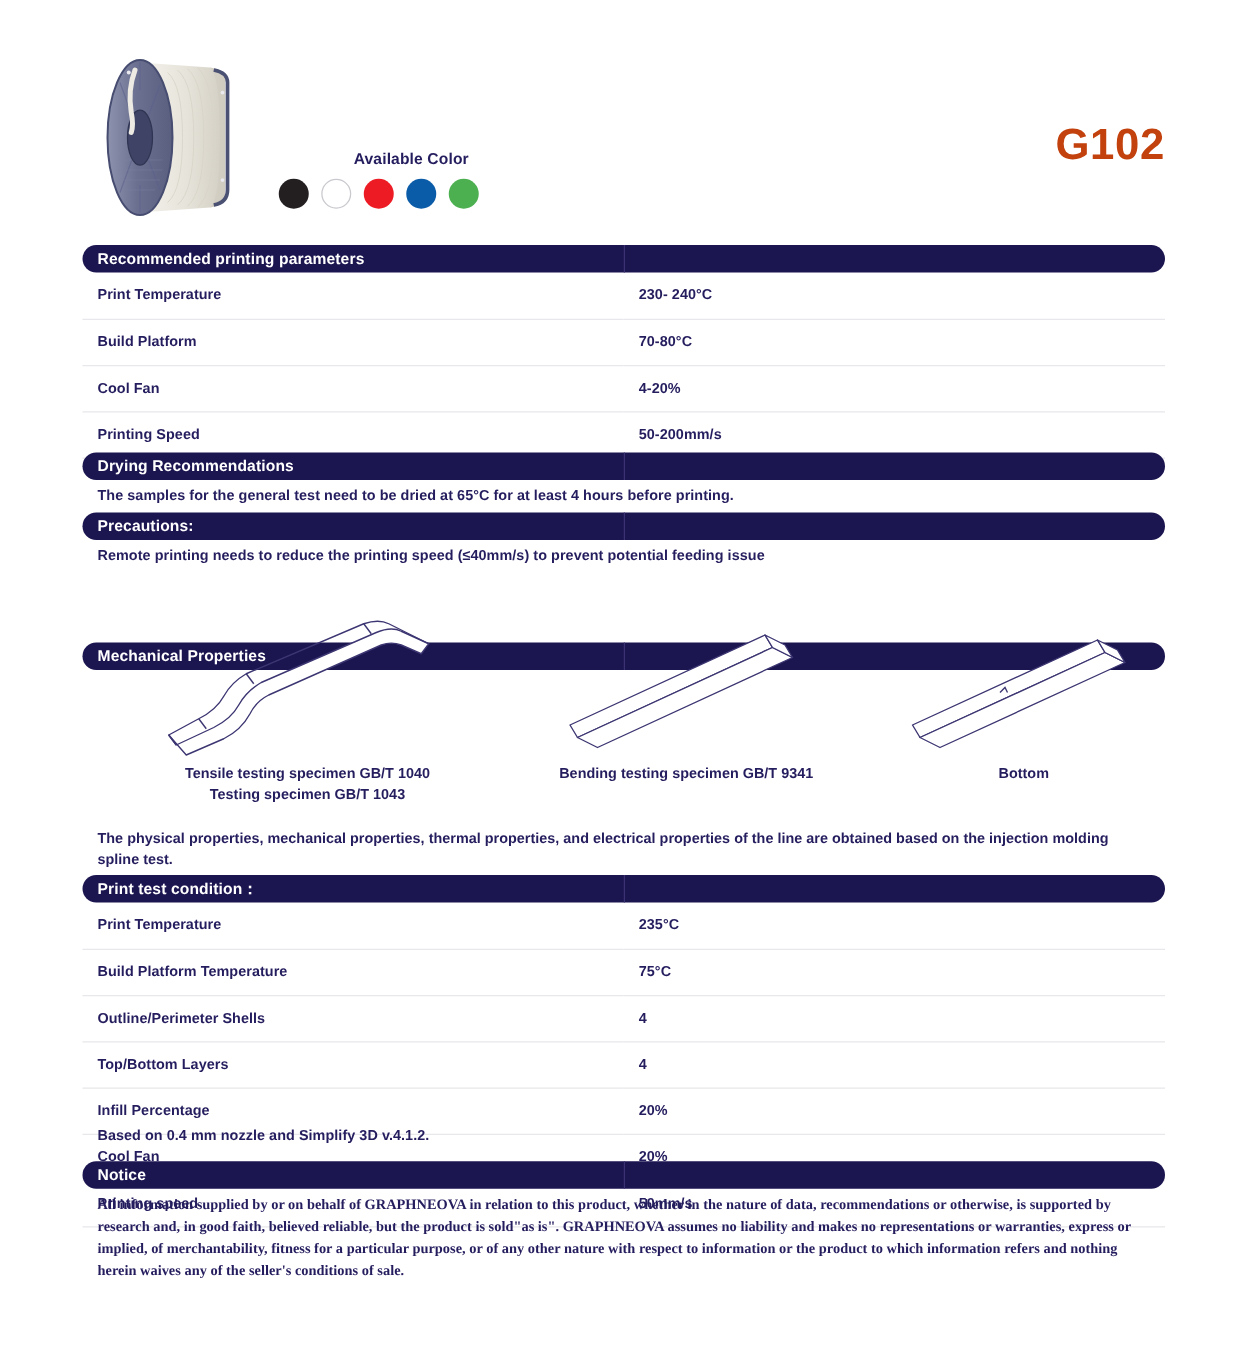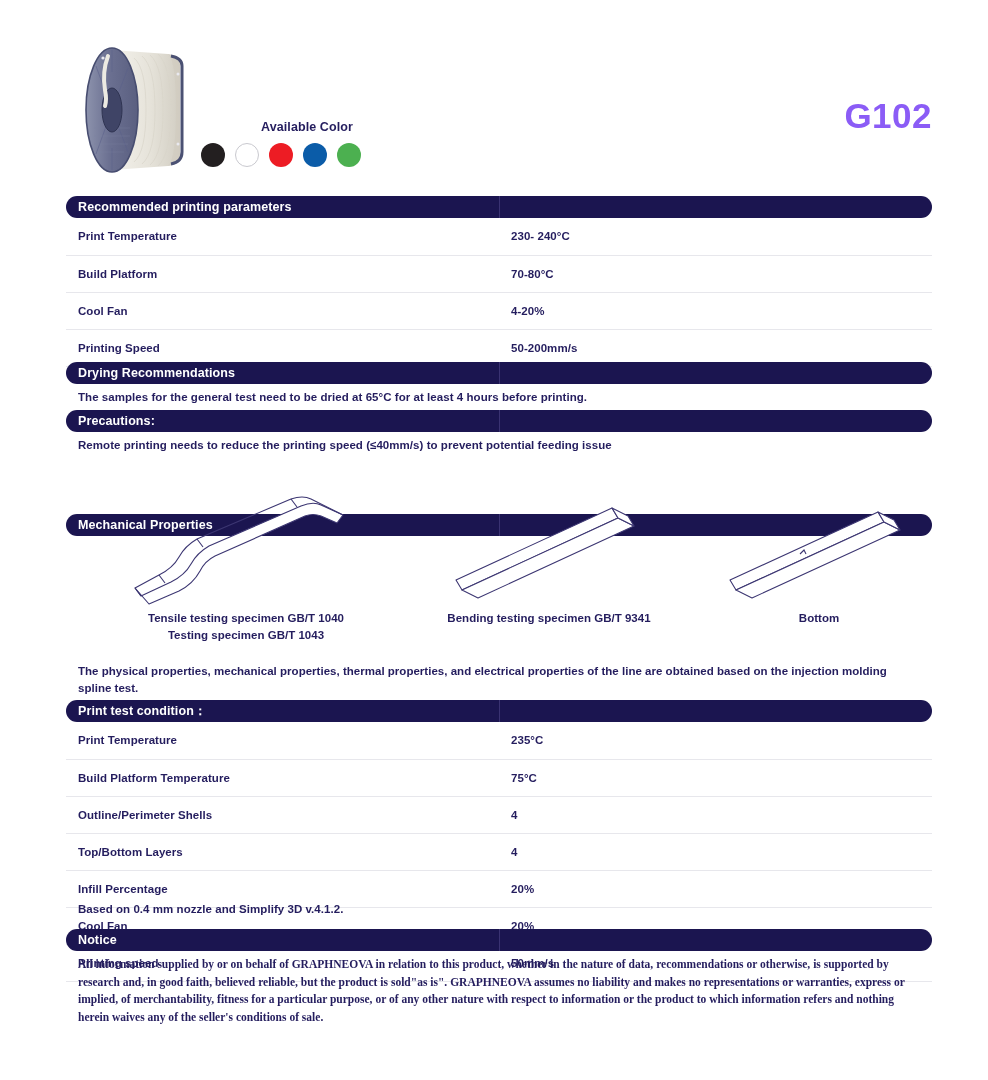--- a/index.html
+++ b/index.html
@@ -25,21 +25,21 @@
     width: 988px;
     height: 186px;
   }
   .spool-wrap {
     position: absolute;
     left: 72px; top: 32px;
     width: 132px; height: 152px;
   }
   .color-block {
     position: absolute;
-    left: 200px; top: 120px;
+    left: 222px; top: 120px;
     width: 230px;
   }
   .color-title {
     font-size: 12.5px;
     font-weight: bold;
     letter-spacing: .1px;
     color: #241d5e;
     text-align: center;
     width: 160px;
     margin-left: 27px;
@@ -55,21 +55,21 @@
     border-radius: 50%;
     display: block;
   }
   .swatch.outline { border: 1px solid #c9c9cf; }
   .product-code {
     position: absolute;
     right: 56px; top: 96px;
     font-size: 35px;
     font-weight: bold;
     letter-spacing: .5px;
-    color: #8b5cf6;
+    color: #c2410c;
   }
 
   
   .content {
     position: absolute;
     left: 66px;
     width: 866px;
   }
 
   .bar {

